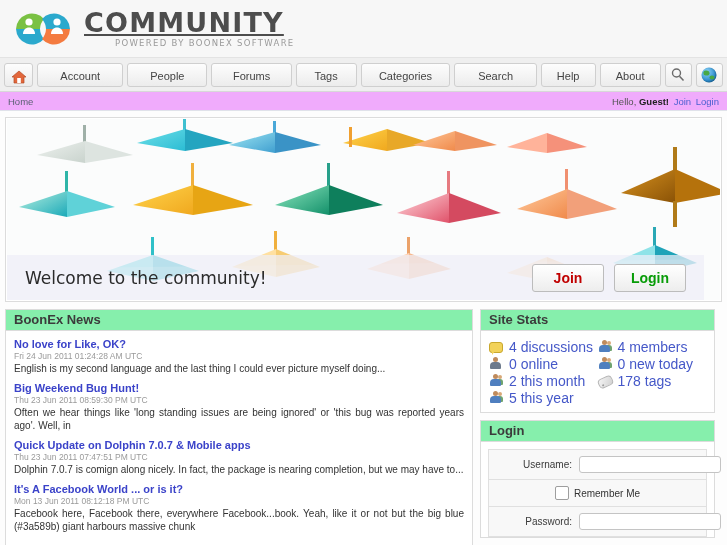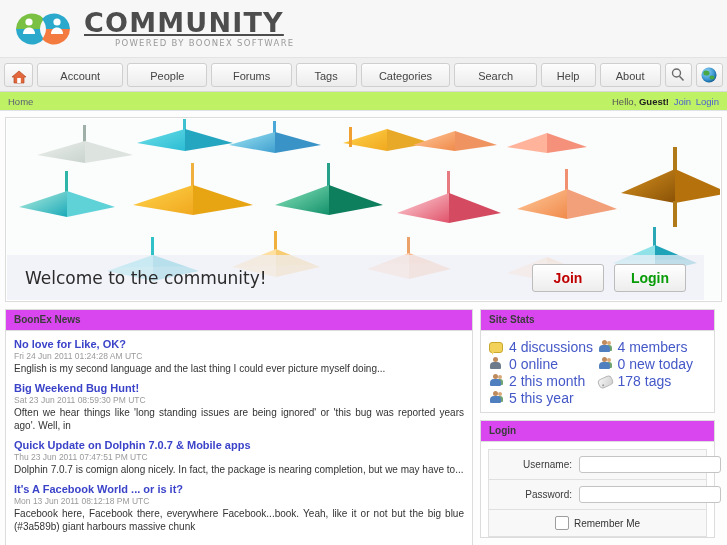--- a/index.html
+++ b/index.html
@@ -132,21 +132,21 @@
     position:absolute;
     right:2px; bottom:3px;
     width:5px; height:4px;
     background:#49a845;
     border-radius:50%;
   }
 
   
   .crumbbar {
     height: 19px;
-    background: #bef264;
+    background: #f0abfc;
     border-bottom: 1px solid #e0e2ea;
     display: flex;
     align-items: center;
     justify-content: space-between;
     padding: 0 8px;
     box-sizing: border-box;
     font-size: 9.5px;
     color: #555;
   }
   .crumb-left { color: #5a5f73; }
@@ -222,24 +222,24 @@
   .col-right { width: 235px; flex: 0 0 235px; }
 
   .block {
     border: 1px solid #dcdcdc;
     background: #fff;
     margin-bottom: 7px;
   }
   .block-head {
     height: 20px;
     line-height: 20px;
-    background: #d946ef;
+    background: #86efac;
     border-bottom: 1px solid #dcdcdc;
     padding: 0 8px;
-    font-size: 10px;
+    font-size: 13px;
     font-weight: bold;
     color: #3b3b3b;
   }
   .block-body {
     padding: 7px 8px 6px 8px;
   }
 
   
   .news-item { margin-bottom: 7px; }
   .news-title {
@@ -628,21 +628,21 @@
         <div class="block-body">
 
           <div class="news-item">
             <a class="news-title">No love for Like, OK?</a>
             <div class="news-date">Fri 24 Jun 2011 01:24:28 AM UTC</div>
             <div class="news-desc">English is my second language and the last thing I could ever picture myself doing...</div>
           </div>
 
           <div class="news-item">
             <a class="news-title">Big Weekend Bug Hunt!</a>
-            <div class="news-date">Sat 23 Jun 2011 08:59:30 PM UTC</div>
+            <div class="news-date">Thu 23 Jun 2011 08:59:30 PM UTC</div>
             <div class="news-desc">Often we hear things like 'long standing issues are being ignored' or 'this bug was reported years ago'. Well, in</div>
           </div>
 
           <div class="news-item">
             <a class="news-title">Quick Update on Dolphin 7.0.7 &amp; Mobile apps</a>
             <div class="news-date">Thu 23 Jun 2011 07:47:51 PM UTC</div>
             <div class="news-desc">Dolphin 7.0.7 is comign along nicely.  In fact, the package is nearing completion, but we may have to...</div>
           </div>
 
           <div class="news-item">
@@ -703,27 +703,27 @@
       </div>
 
       <div class="block">
         <div class="block-head">Login</div>
         <div class="block-body" style="padding:7px 7px 0 7px">
           <div class="login-table">
             <div class="login-row">
               <div class="login-label">Username:</div>
               <input class="login-input" type="text" value="" style="">
             </div>
+            <div class="login-row remember-row">
+              <span class="cbox"></span>
+              <span class="remember-label">Remember Me</span>
+            </div>
             <div class="login-row">
               <div class="login-label">Password:</div>
               <input class="login-input" type="password" value="" style="">
             </div>
-            <div class="login-row remember-row">
-              <span class="cbox"></span>
-              <span class="remember-label">Remember Me</span>
-            </div>
           </div>
         </div>
       </div>
 
     </div>
   </div>
 </div>
 
 </body></html>

